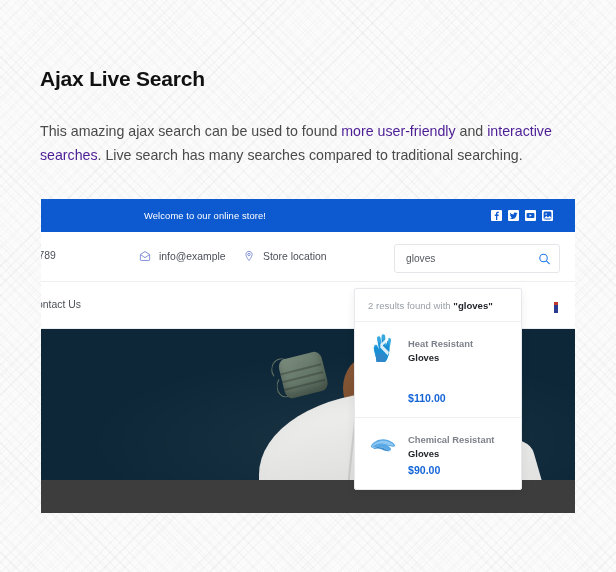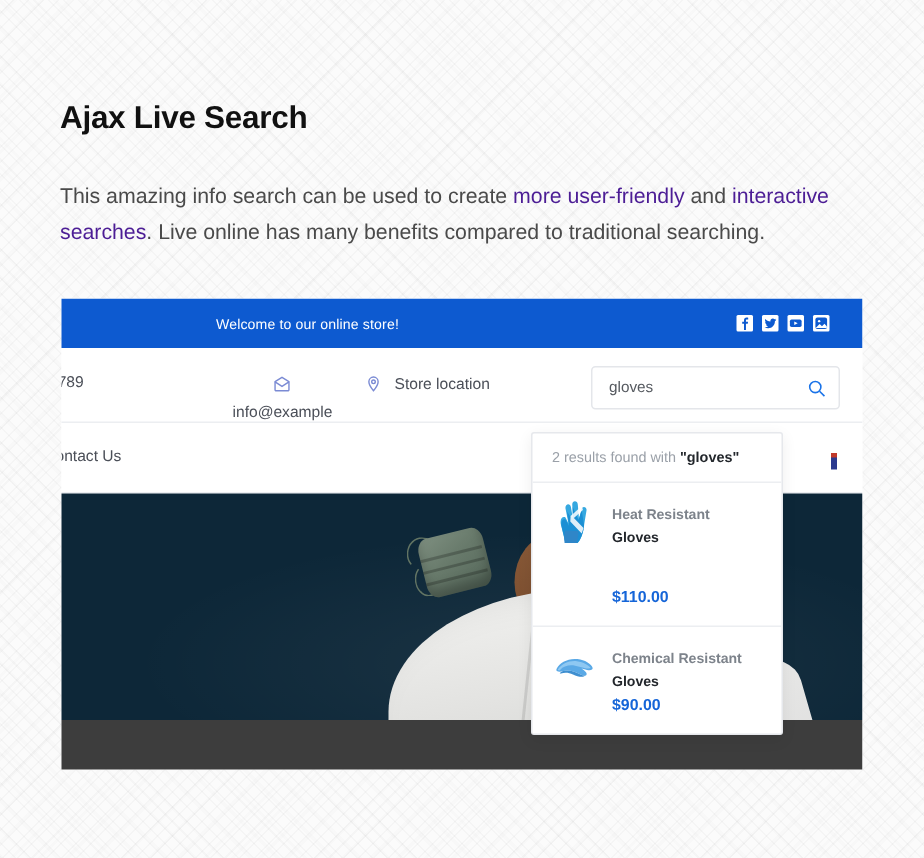--- a/index.html
+++ b/index.html
@@ -114,21 +114,21 @@
     position: absolute;
     top: 18px;
     display: flex;
     align-items: center;
     gap: 8px;
     font-size: 10.4px;
     color: #4b4f58;
     white-space: nowrap;
   }
   .contact-phone { left: 24px; }
-  .contact-mail  { left: 144px; flex-direction: column; }
+  .contact-mail  { left: 128px; }
   .contact-loc   { left: 232px; }
   .contact-ico { color: #7b8bd4; display: flex; }
   .contact-ico svg { display: block; }
 
   
   .search-wrap {
     position: absolute;
     left: 383px;
     top: 12px;
     width: 166px;
@@ -386,21 +386,21 @@
     font-weight: bold;
     line-height: 16px;
     margin-top: 1px;
   }
 </style>
 </head>
 <body>
 
 <h1 class="page-title">Ajax Live Search</h1>
 
-<p class="intro-paragraph"><span>This amazing info search can be  used to create </span><a href="#" class="link">more user-friendly</a><span> and </span><a href="#" class="link">interactive searches</a><span>. Live online has many benefits compared to traditional searching.</span></p>
+<p class="intro-paragraph"><span>This amazing ajax search can be  used to found </span><a href="#" class="link">more user-friendly</a><span> and </span><a href="#" class="link">interactive searches</a><span>. Live search has many searches compared to traditional searching.</span></p>
 
 <div class="site-mock">
   <div class="site-inner">
 
     <div class="topbar">
       <div class="topbar-text">Welcome to our online store!</div>
       <div class="social-row">
         <span class="social-icon">
           <svg width="11" height="11" viewBox="0 0 11 11">
               <path d="M6.3 10V5.9h1.2l.2-1.4H6.3V3.7c0-.4.1-.7.7-.7h.8V1.8C7.6 1.8 7.2 1.7 6.7 1.7c-1 0-1.7.6-1.7 1.8v1H3.8v1.4H5V10z" fill="#0d5ad0"></path>

